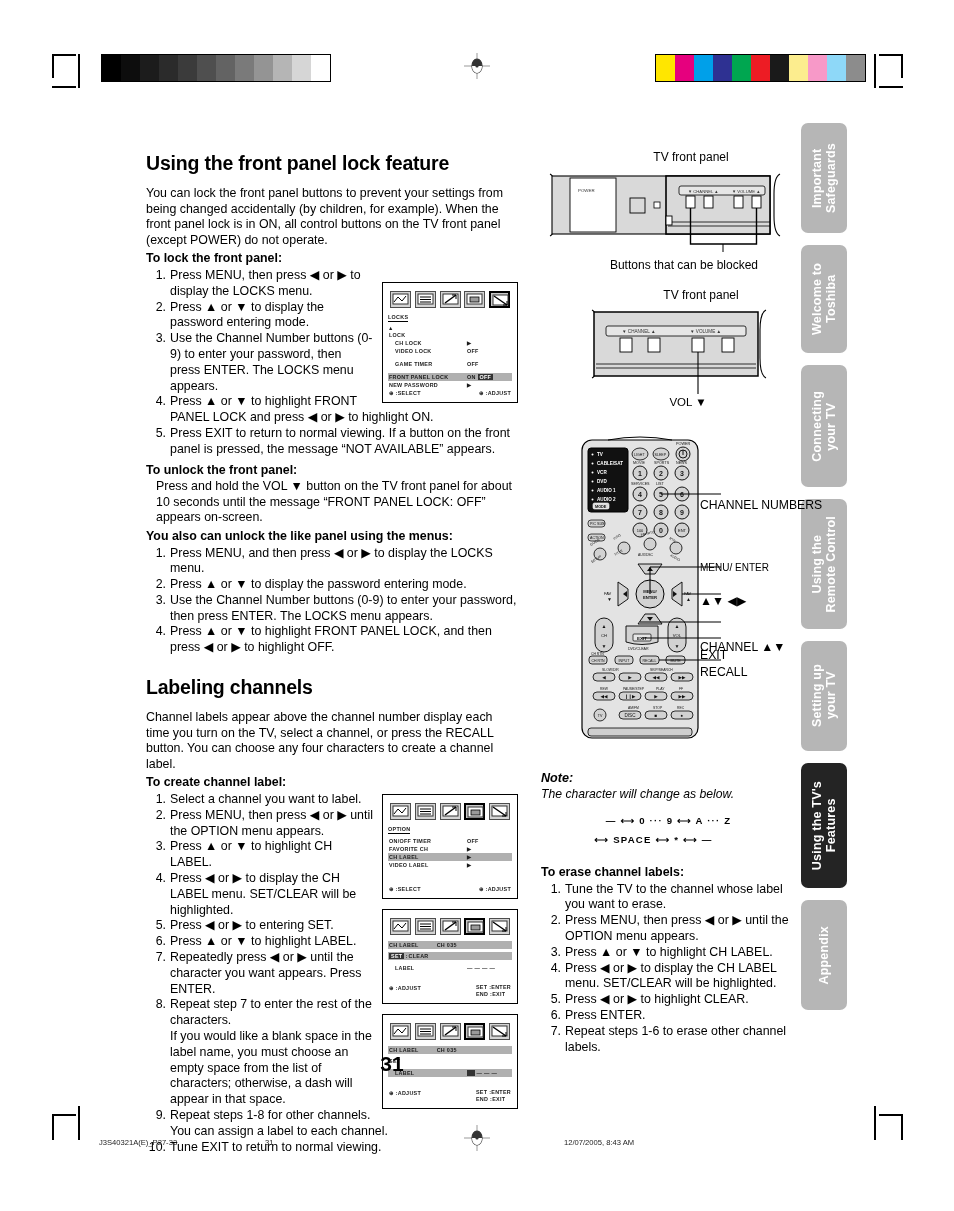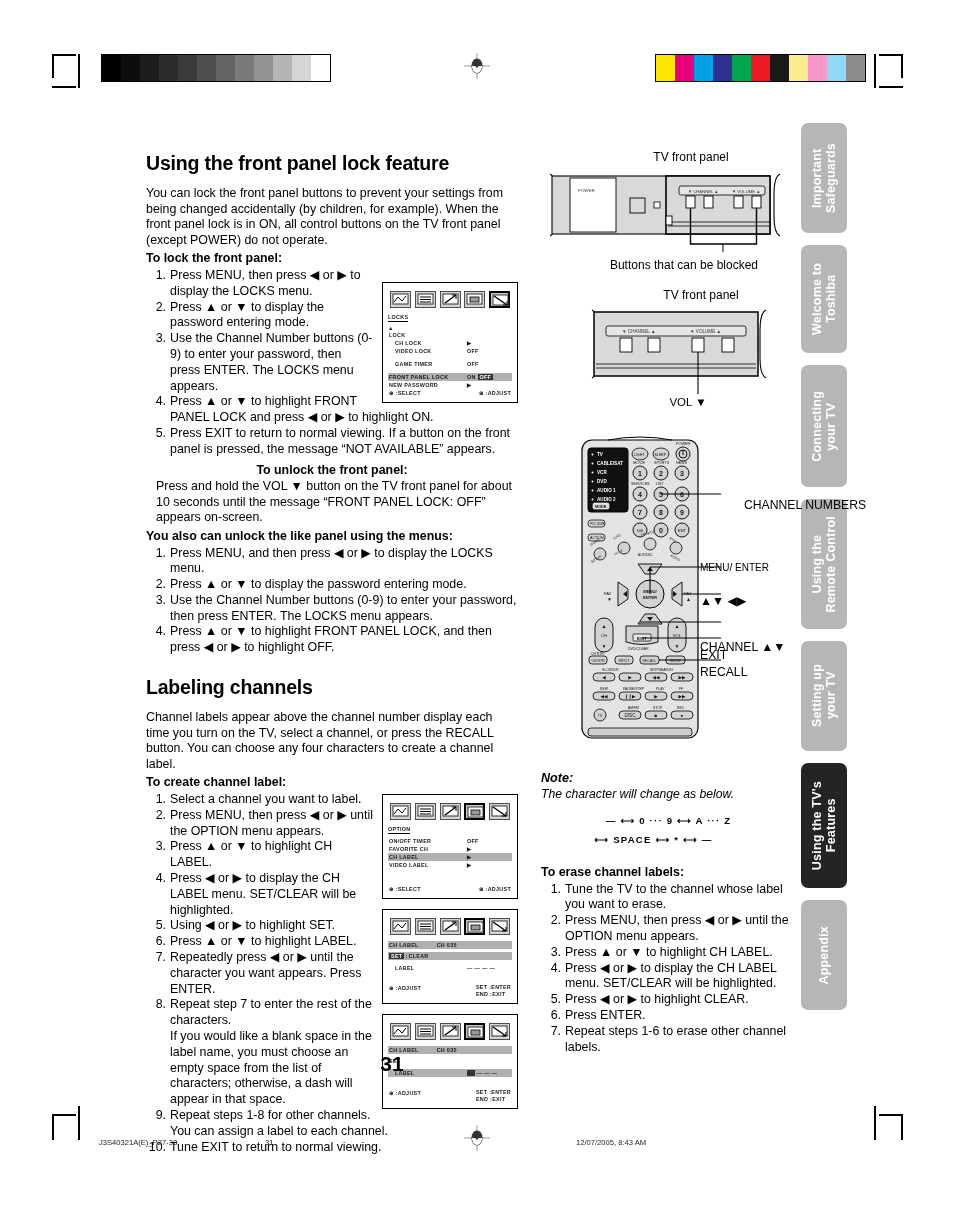--- a/index.html
+++ b/index.html
@@ -332,21 +332,21 @@
 
     <ol class="steps" id="lock-steps">
         <li><span class="num">1.</span><span>Press MENU, then press ◀ or ▶ to display the LOCKS menu.</span></li>
         <li><span class="num">2.</span><span>Press ▲ or ▼ to display the password entering mode.</span></li>
         <li><span class="num">3.</span><span>Use the Channel Number buttons (0-9) to enter your password, then press ENTER. The LOCKS menu appears.</span></li>
         <li><span class="num">4.</span><span>Press ▲ or ▼ to highlight FRONT PANEL LOCK and press ◀ or ▶ to highlight ON.</span></li>
         <li><span class="num">5.</span><span>Press EXIT to return to normal viewing. If a button on the front panel is pressed, the message “NOT AVAILABLE” appears.</span></li>
       </ol>
   </div>
 
-  <div class="lead-in" style="clear:both;text-align:center;">To unlock the front panel:</div>
+  <div class="lead-in" style="clear:both;">To unlock the front panel:</div>
   <div class="indent-block">Press and hold the VOL ▼ button on the TV front panel for about 10 seconds until the message “FRONT PANEL LOCK: OFF” appears on-screen.</div>
 
   <div class="lead-in">You also can unlock the like panel using the menus:</div>
   <ol class="steps" id="menu-steps">
       <li><span class="num">1.</span><span>Press MENU, and then press ◀ or ▶ to display the LOCKS menu.</span></li>
       <li><span class="num">2.</span><span>Press ▲ or ▼ to display the password entering mode.</span></li>
       <li><span class="num">3.</span><span>Use the Channel Number buttons (0-9) to enter your password, then press ENTER. The LOCKS menu appears.</span></li>
       <li><span class="num">4.</span><span>Press ▲ or ▼ to highlight FRONT PANEL LOCK, and then press ◀ or ▶ to highlight OFF.</span></li>
     </ol>
 
@@ -540,21 +540,21 @@
         </div>
       </div>
 
     </div>
 
     <ol class="steps" id="create-steps">
         <li><span class="num">1.</span><span>Select a channel you want to label.</span></li>
         <li><span class="num">2.</span><span>Press MENU, then press ◀ or ▶ until the OPTION menu appears.</span></li>
         <li><span class="num">3.</span><span>Press ▲ or ▼ to highlight CH LABEL.</span></li>
         <li><span class="num">4.</span><span>Press ◀ or ▶ to display the CH LABEL menu. SET/CLEAR will be highlighted.</span></li>
-        <li><span class="num">5.</span><span>Using ◀ or ▶ to highlight SET.</span></li>
+        <li><span class="num">5.</span><span>Press ◀ or ▶ to entering SET.</span></li>
         <li><span class="num">6.</span><span>Press ▲ or ▼ to highlight LABEL.</span></li>
         <li><span class="num">7.</span><span>Repeatedly press ◀ or ▶ until the character you want appears. Press ENTER.</span></li>
         <li><span class="num">8.</span><span>Repeat step 7 to enter the rest of the characters.</span><span class="sub-note">If you would like a blank space in the label name, you must choose an empty space from the list of characters; otherwise, a dash will appear in that space.</span></li>
         <li><span class="num">9.</span><span>Repeat steps 1-8 for other channels. You can assign a label to each channel.</span></li>
         <li><span class="num">10.</span><span>Tune EXIT to return to normal viewing.</span></li>
       </ol>
   </div>
 
 </div>
 
@@ -792,21 +792,21 @@
     <line x1="83" y1="62" x2="143" y2="62" stroke="#000" stroke-width="1.1"></line>
     <line x1="72" y1="162" x2="72" y2="135" stroke="#000" stroke-width="1.1"></line>
     <line x1="72" y1="135" x2="143" y2="135" stroke="#000" stroke-width="1.1"></line>
     <line x1="104" y1="162" x2="143" y2="162" stroke="#000" stroke-width="1.1"></line>
     <line x1="62" y1="190" x2="143" y2="190" stroke="#000" stroke-width="1.1"></line>
     <line x1="64" y1="206" x2="143" y2="206" stroke="#000" stroke-width="1.1"></line>
     <line x1="81" y1="228" x2="143" y2="228" stroke="#000" stroke-width="1.1"></line>
   </svg>
 </div>
 
-<div style="position:absolute;left:700px;top:498px;font-size:12.2px;line-height:14px;padding-left:44px;">
+<div style="position:absolute;left:700px;top:498px;font-size:12.2px;line-height:14px;">
   <span>CHANNEL NUMBERS</span>
 </div>
 <div style="position:absolute;left:700px;top:561px;font-size:10px;line-height:14px;">
   <span>MENU/ ENTER</span>
 </div>
 <div style="position:absolute;left:700px;top:594px;font-size:12.2px;">
   <span>▲▼ ◀▶</span>
 </div>
 <div style="position:absolute;left:700px;top:632px;font-size:12.2px;margin-top:8px;">
   <span>CHANNEL ▲▼</span>
@@ -834,13 +834,13 @@
       <li><span class="num">4.</span><span>Press ◀ or ▶ to display the CH LABEL menu. SET/CLEAR will be highlighted.</span></li>
       <li><span class="num">5.</span><span>Press ◀ or ▶ to highlight CLEAR.</span></li>
       <li><span class="num">6.</span><span>Press ENTER.</span></li>
       <li><span class="num">7.</span><span>Repeat steps 1-6 to erase other channel labels.</span></li>
     </ol>
 </div>
 
 <div class="pagenum" style="left:-170px;">31</div>
 <div class="foot-text" style="left:99px;top:1138px;">J3S40321A(E)_P27-33</div>
 <div class="foot-text" style="left:265px;top:1138px;">31</div>
-<div class="foot-text" style="left:576px;top:1138px;">12/07/2005, 8:43 AM</div>
+<div class="foot-text" style="left:564px;top:1138px;">12/07/2005, 8:43 AM</div>
 
 </body></html>

